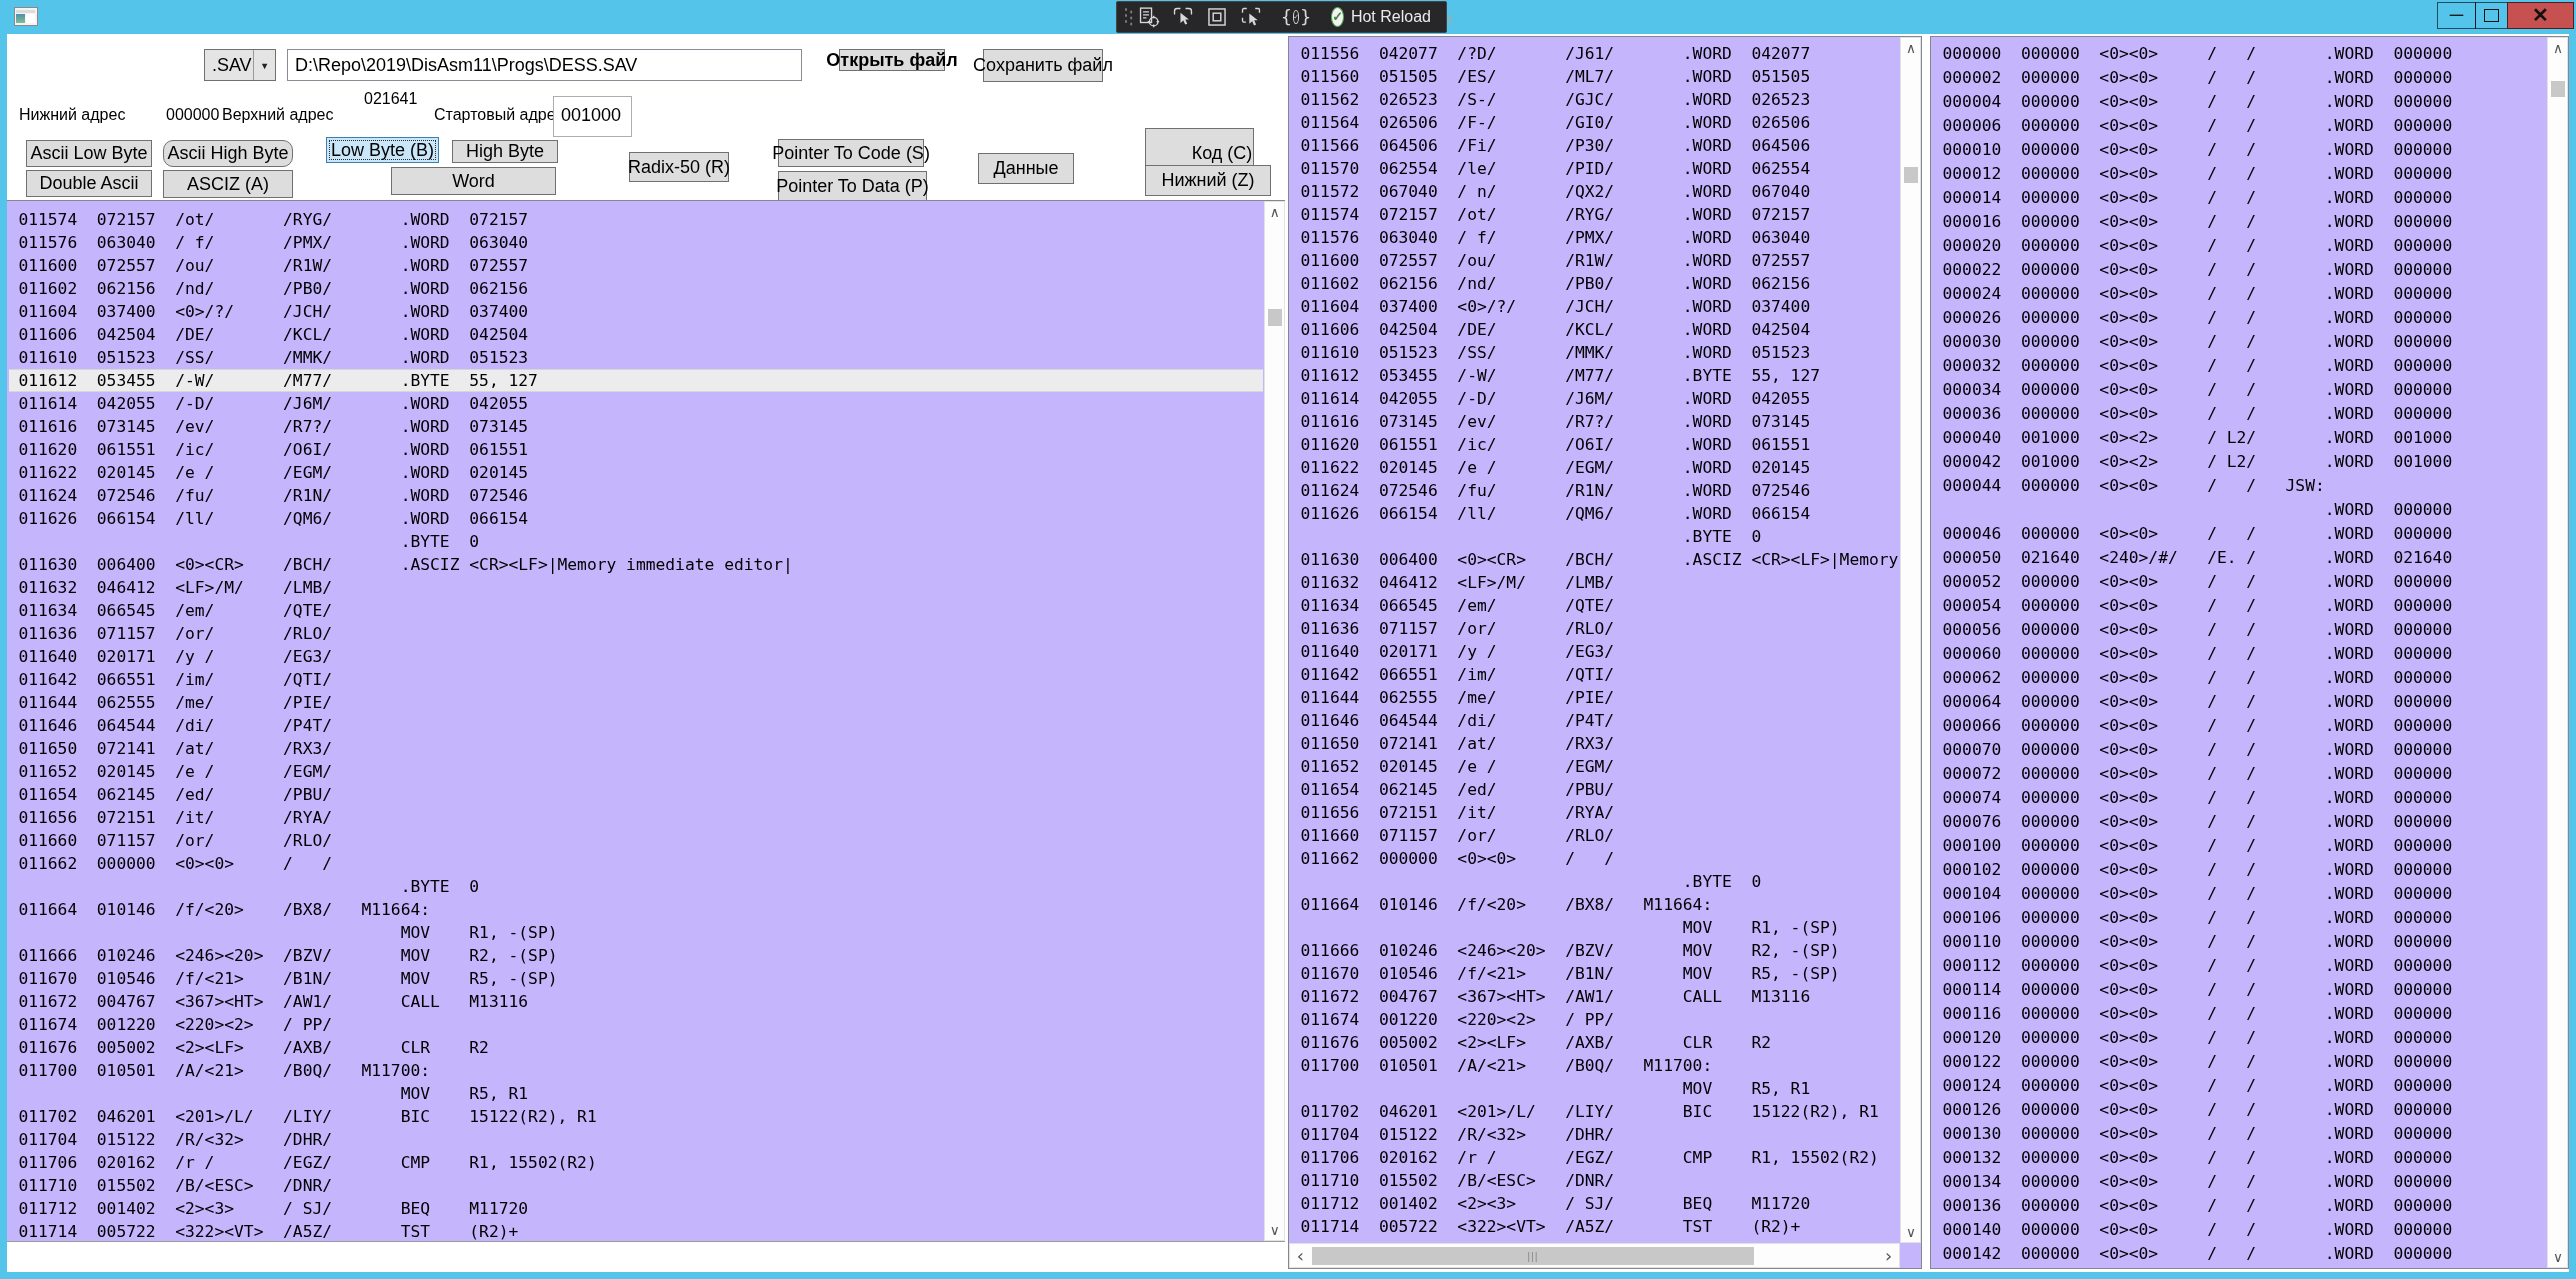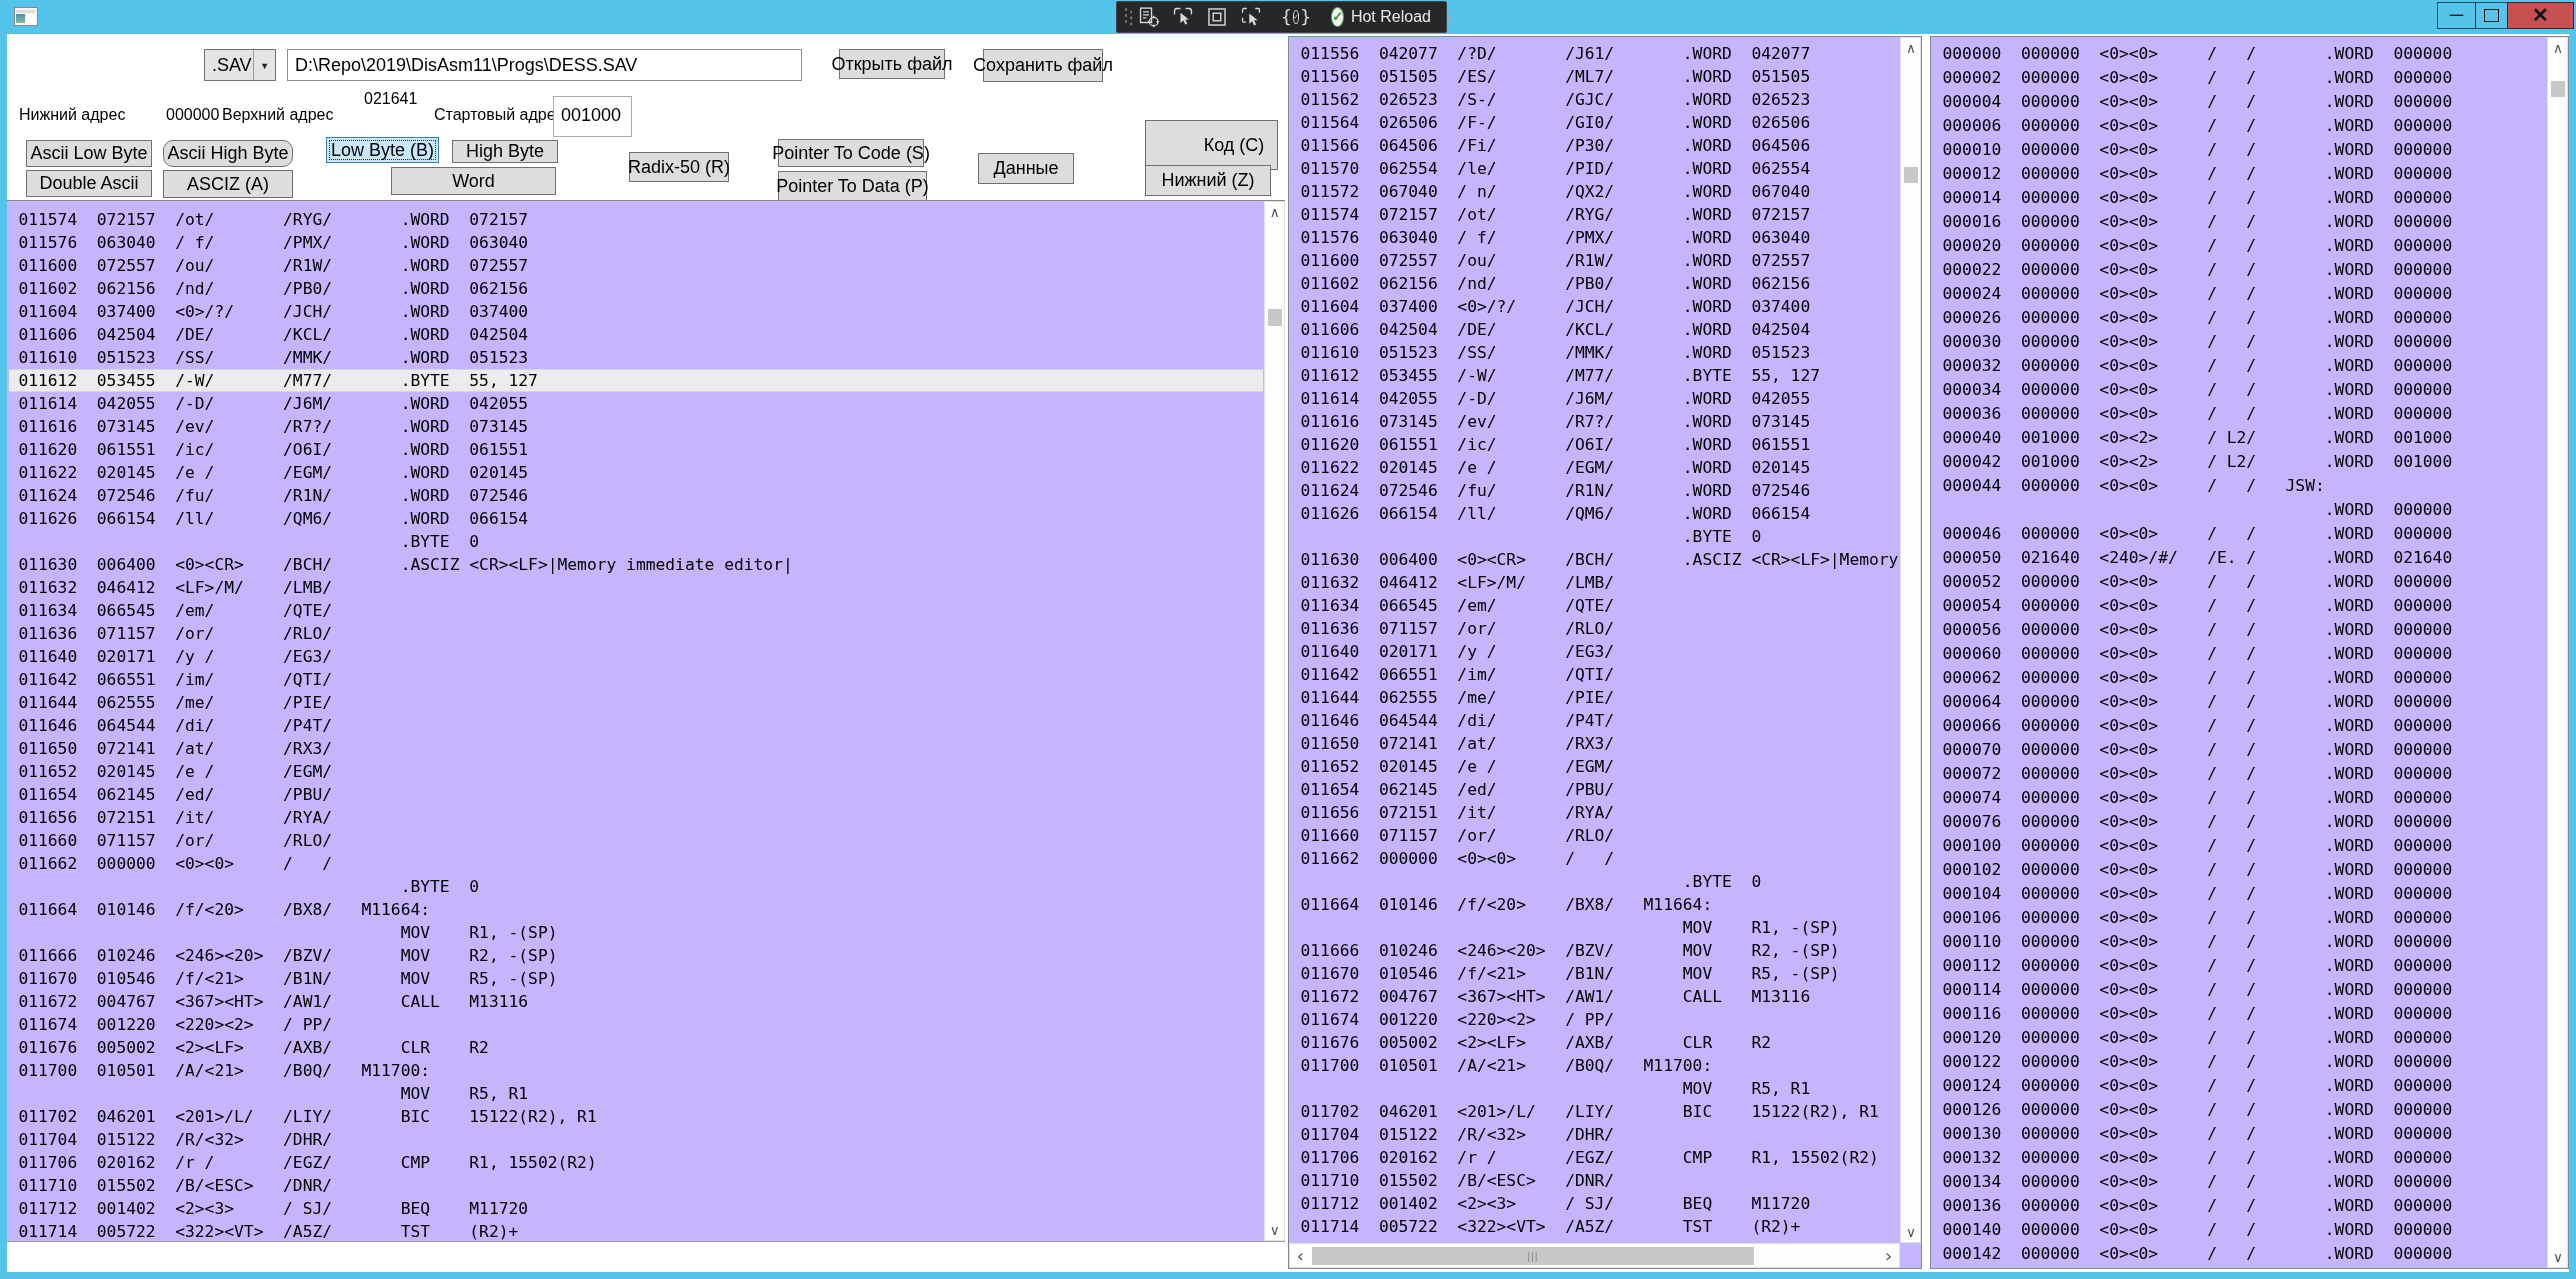--- a/index.html
+++ b/index.html
@@ -148,21 +148,21 @@
 
   <div class="client"></div>
 
   <div class="combo">
     <span class="val">.SAV</span>
     <span class="dd">▼</span>
   </div>
   <div class="tbox" style="left:287px;top:49px;width:515px;height:32px;">
     <span>D:\Repo\2019\DisAsm11\Progs\DESS.SAV</span>
   </div>
-  <div class="btn" style="left:839px;top:49px;width:106px;height:30px;">Открыть файл</div>
+  <div class="btn" style="left:839px;top:49px;width:106px;height:22px;font-weight:bold;">Открыть файл</div>
   <div class="btn" style="left:983px;top:49px;width:120px;height:33px;">Сохранить файл</div>
 
   <span class="lbl" style="left:19px;top:106px;">Нижний адрес</span>
   <span class="lbl" style="left:166px;top:106px;">000000</span>
   <span class="lbl" style="left:222px;top:106px;">Верхний адрес</span>
   <span class="lbl" style="left:364px;top:90px;">021641</span>
   <span class="lbl" style="left:434px;top:106px;">Стартовый адрес</span>
   <div class="tbox" style="left:553px;top:96px;width:79px;height:41px;border-color:#abadb3;align-items:flex-start;padding-top:7.7px;">
     <span>001000</span>
   </div>
@@ -171,21 +171,21 @@
   <div class="btn" style="left:163px;top:140px;width:130px;height:27px;border-radius:10px;">Ascii High Byte</div>
   <div class="btn focused" style="left:326px;top:137px;width:113px;height:26px;">Low Byte (B)</div>
   <div class="btn" style="left:452px;top:140px;width:106px;height:23px;">High Byte</div>
   <div class="btn" style="left:26px;top:170px;width:126px;height:27px;">Double Ascii</div>
   <div class="btn" style="left:163px;top:170px;width:130px;height:28px;">ASCIZ (A)</div>
   <div class="btn" style="left:391px;top:167px;width:165px;height:28px;">Word</div>
   <div class="btn" style="left:629px;top:152px;width:100px;height:30px;">Radix-50 (R)</div>
   <div class="btn" style="left:778px;top:139px;width:146px;height:28px;">Pointer To Code (S)</div>
   <div class="btn" style="left:778px;top:171px;width:149px;height:30px;">Pointer To Data (P)</div>
   <div class="btn" style="left:978px;top:153px;width:96px;height:31px;">Данные</div>
-  <div class="btn" style="left:1145px;top:120px;width:133px;height:50px;padding-left:45px;">Код (C)</div>
+  <div class="btn" style="left:1145px;top:128px;width:109px;height:50px;padding-left:45px;">Код (C)</div>
   <div class="btn" style="left:1145px;top:165px;width:126px;height:31px;">Нижний (Z)</div>
 
   <div class="pane pane-left">
     <div class="listing lh27" style="left:1.7px;top:6.9px;right:21.5px;bottom:0;">
         <div class="ln"> 011574  072157  /ot/       /RYG/       .WORD  072157</div>
         <div class="ln"> 011576  063040  / f/       /PMX/       .WORD  063040</div>
         <div class="ln"> 011600  072557  /ou/       /R1W/       .WORD  072557</div>
         <div class="ln"> 011602  062156  /nd/       /PB0/       .WORD  062156</div>
         <div class="ln"> 011604  037400  &lt;0&gt;/?/     /JCH/       .WORD  037400</div>
         <div class="ln"> 011606  042504  /DE/       /KCL/       .WORD  042504</div>

